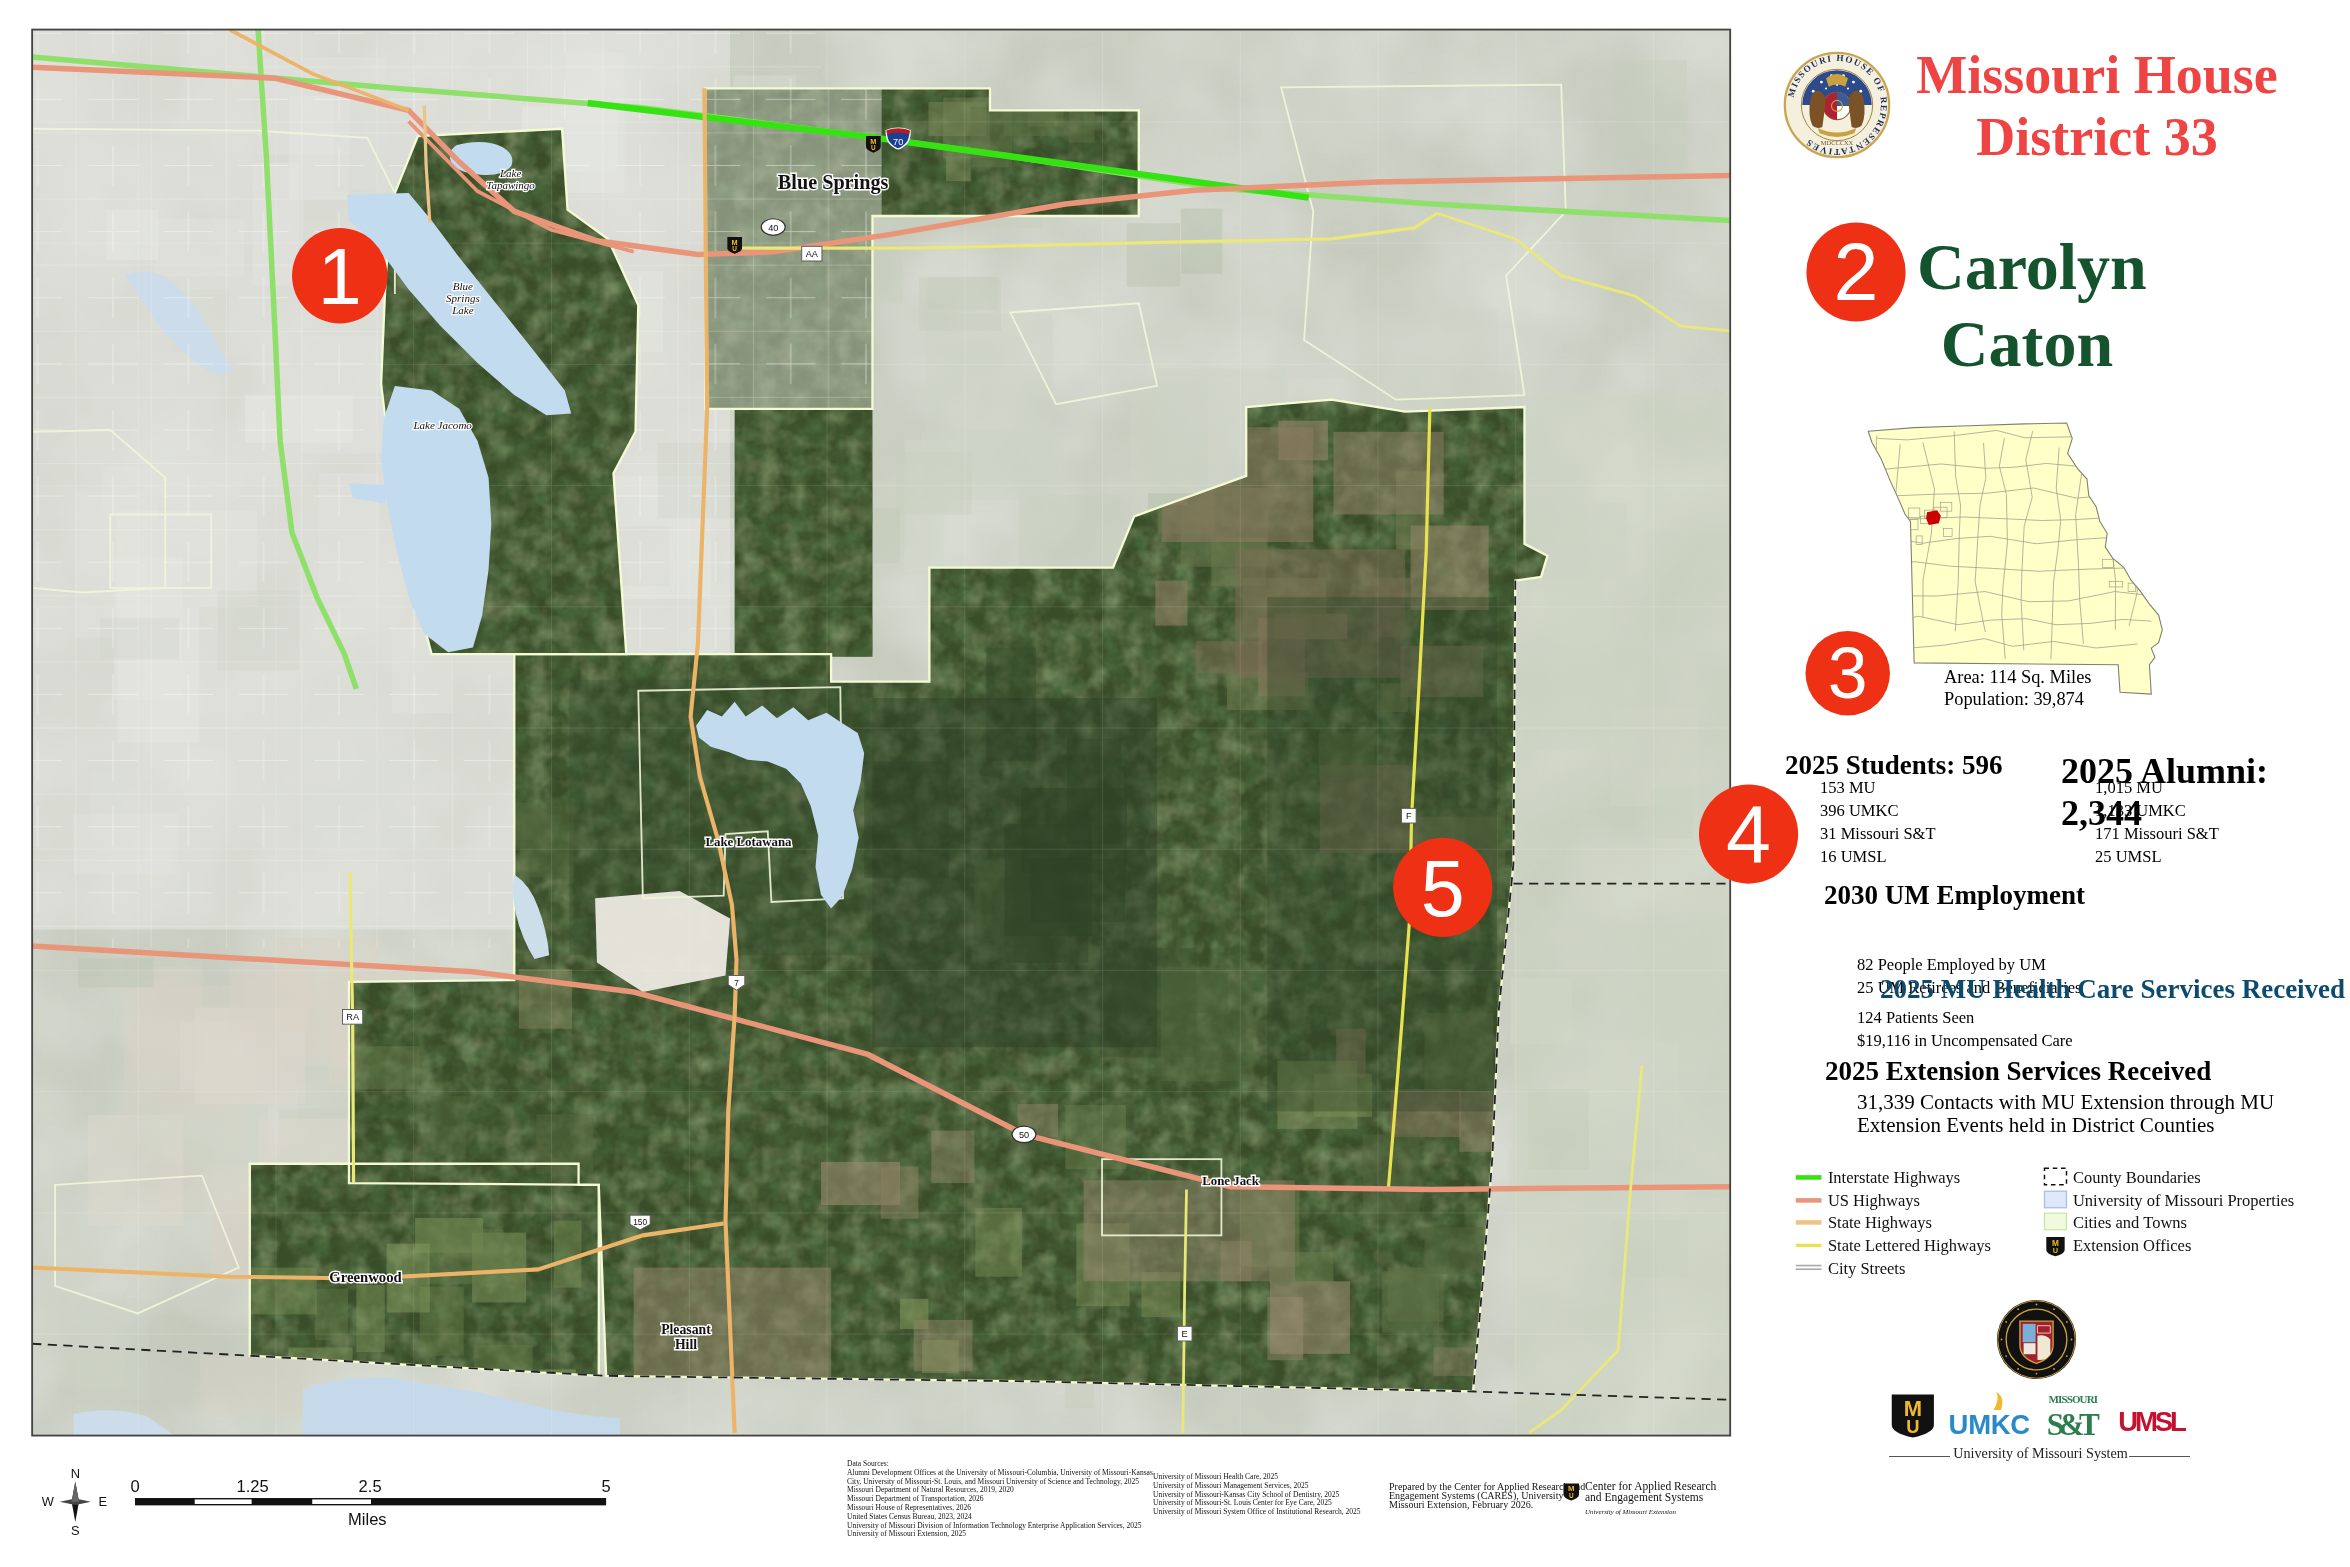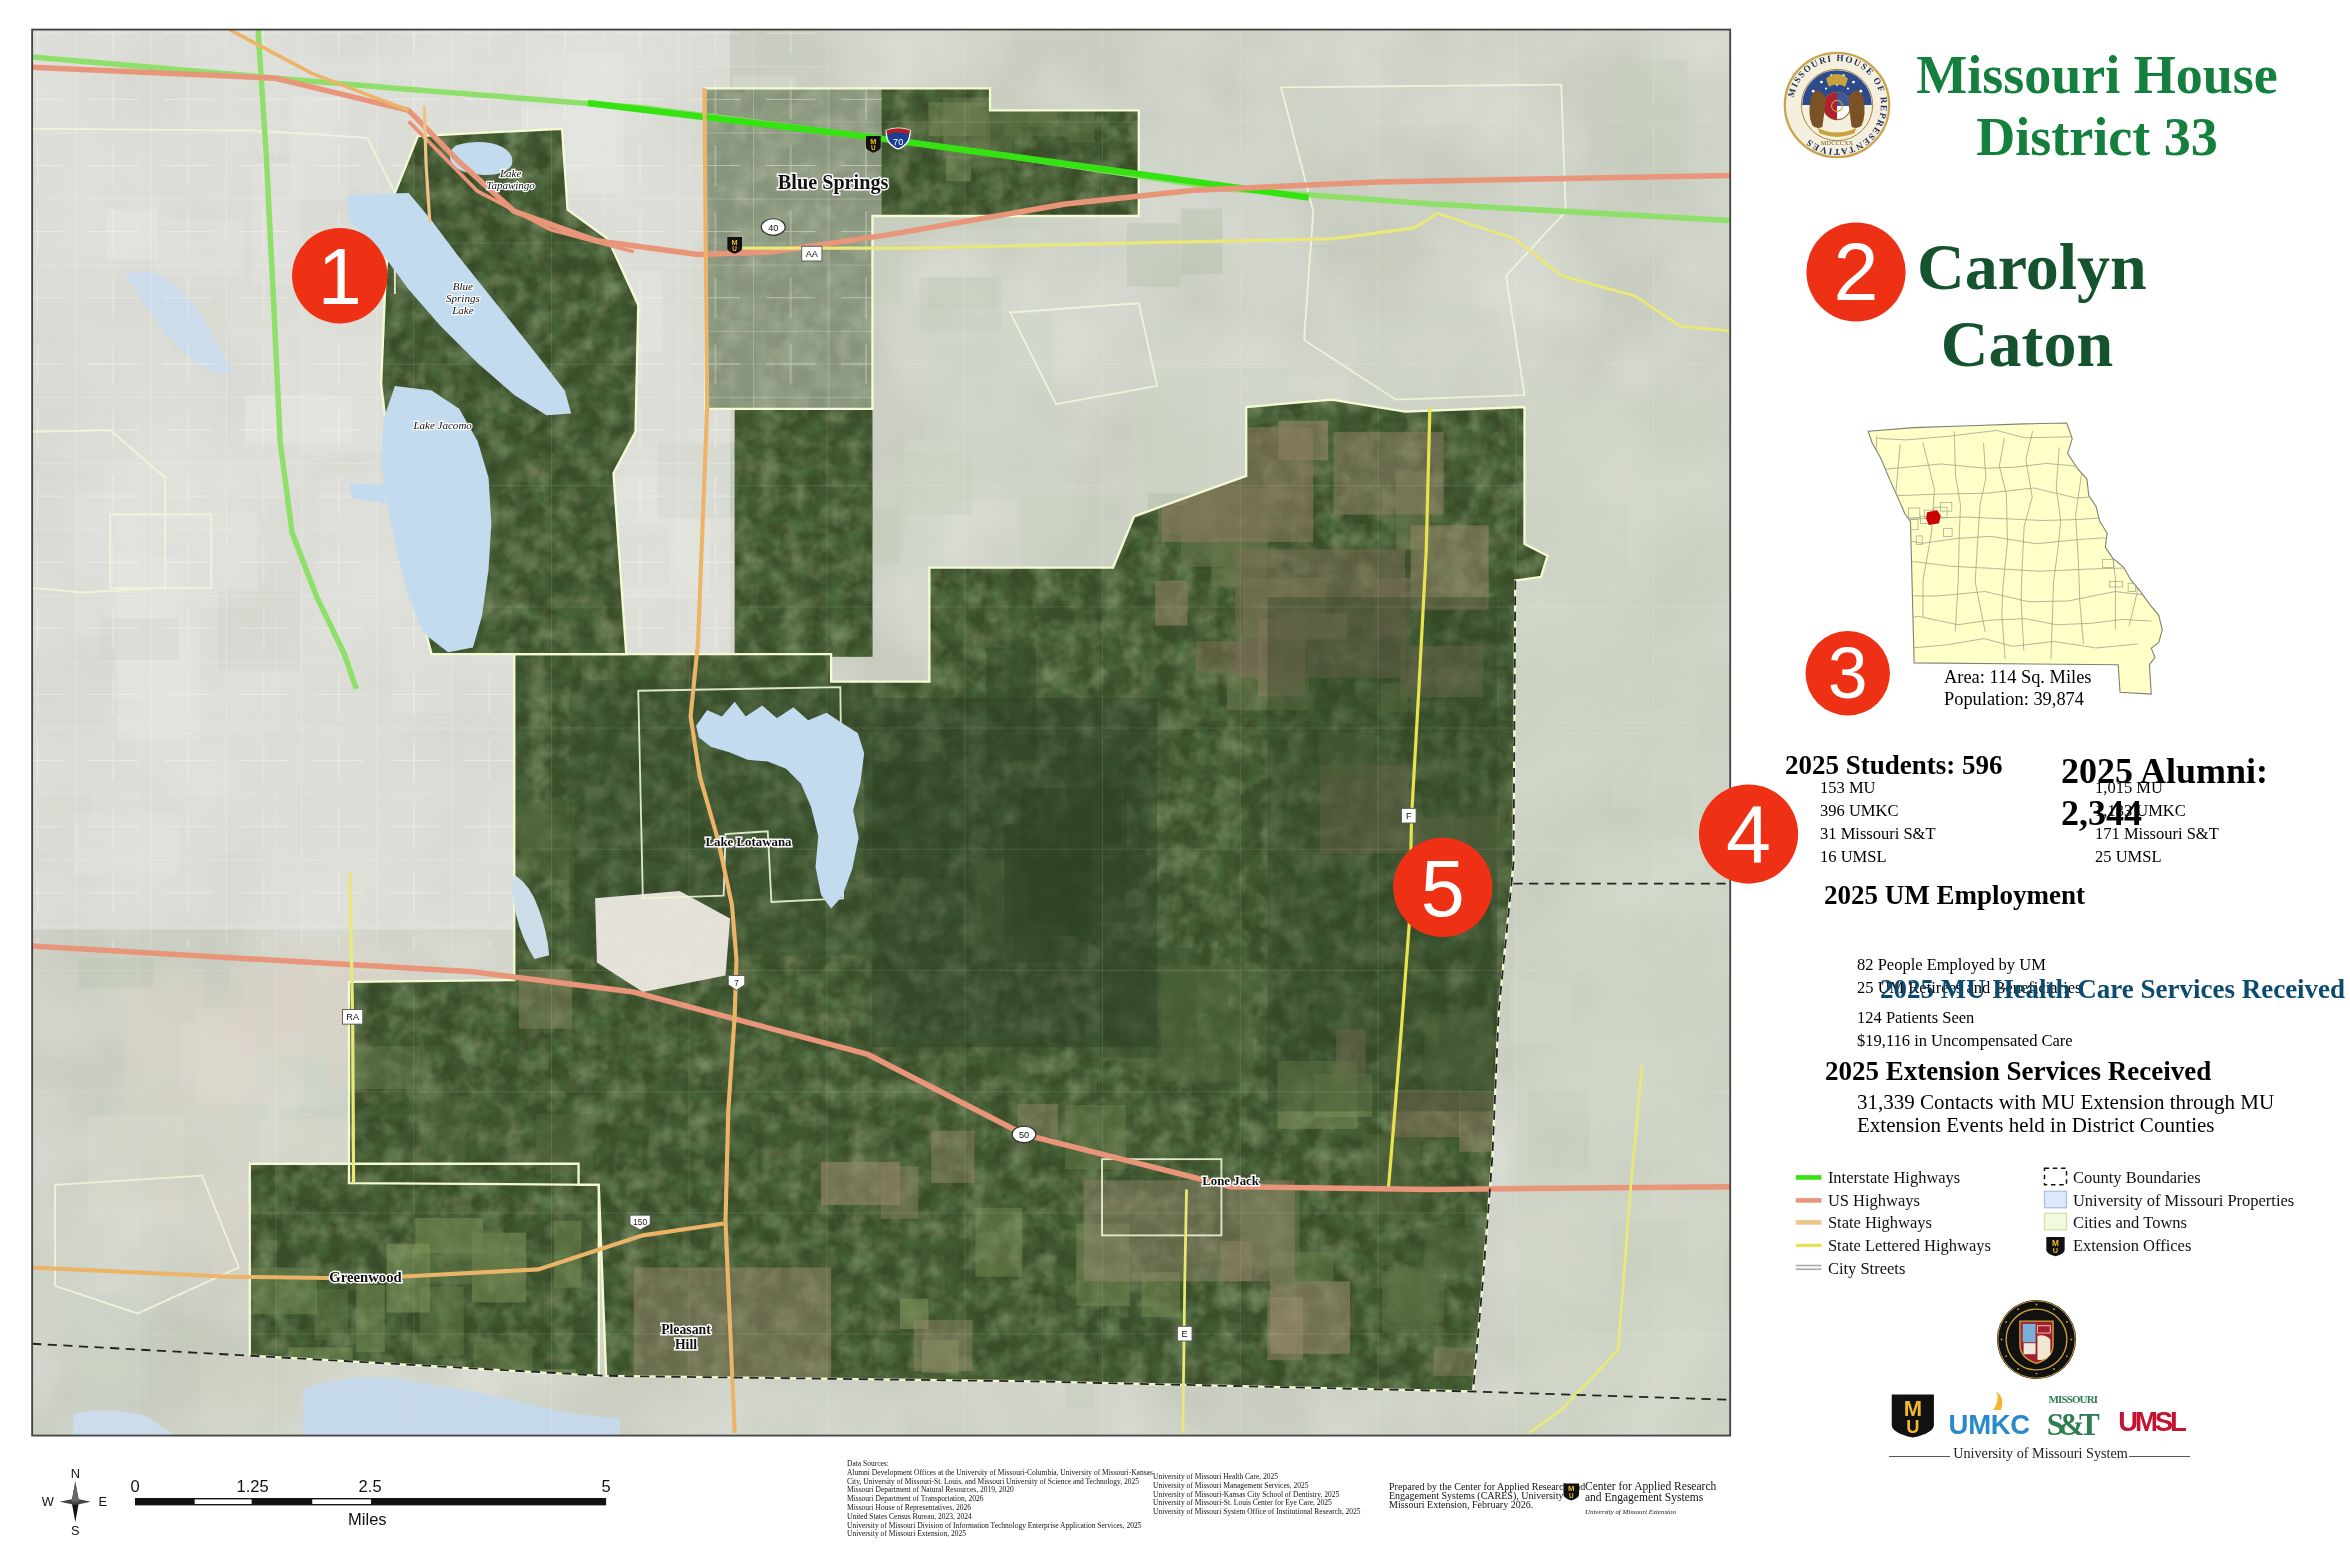--- a/index.html
+++ b/index.html
@@ -487,21 +487,21 @@
   <circle cx="59" cy="60" r="15" fill="#fff" stroke="#8a6a2a" stroke-width="1.2"></circle>
   <path d="M44,60 a15,15 0 0 1 15,-15 l0,30 a15,15 0 0 1 -15,-15 Z" fill="#b02030"></path>
   <path d="M59,45 a15,15 0 0 1 15,15 l-15,0 Z" fill="#3a5a9a"></path>
   <circle cx="59" cy="60" r="6" fill="none" stroke="#c8a23c" stroke-width="1.2"></circle>
   <path d="M30,52 q4,-12 12,-7 q6,4 4,16 l-3,22 q-7,3 -11,-2 q-5,-10 -2,-29 Z" fill="#7a5226"></path>
   <path d="M88,52 q-4,-12 -12,-7 q-6,4 -4,16 l3,22 q7,3 11,-2 q5,-10 2,-29 Z" fill="#7a5226"></path>
   <path d="M38,84 q21,10 42,0 l-2,6 q-19,8 -38,0 Z" fill="#c8a23c"></path>
   <text x="59" y="103" font-family="Liberation Serif" font-size="7" fill="#6a5a2a" text-anchor="middle">MDCCCXX</text>
 </svg>
 
-<div style="position:absolute;left:1895px;top:44px;width:404px;text-align:center;font-family:'Liberation Serif';font-weight:bold;font-size:54px;line-height:62px;color:#15803d;">Missouri House District 33</div>
+<div style="position:absolute;left:1895px;top:44px;width:404px;text-align:center;font-family:'Liberation Serif';font-weight:bold;font-size:54px;line-height:62px;color:#ef4444;">Missouri House District 33</div>
 
 <div style="position:absolute;left:1917px;top:228px;width:220px;text-align:center;font-family:'Liberation Serif';font-weight:bold;font-size:66px;line-height:77px;color:#14532d;">Carolyn Caton</div>
 
 <svg style="position:absolute;left:1859px;top:411px;" width="318" height="285" viewBox="0 0 346 310" xmlns="http://www.w3.org/2000/svg">
   <path d="M10,22 L60,18 L120,16 L180,14 L226,13 L232,30 L227,46 L238,63 L248,74 L250,92 L258,104 L262,120 L270,133 L268,148 L276,160 L288,170 L296,184 L306,196 L316,210 L326,222 L330,238 L326,252 L318,258 L322,268 L316,276 L318,308 L284,306 L282,276 L60,274 L56,120 L50,112 L44,98 L34,76 L24,52 L14,34 Z" fill="#ffffc8" stroke="#808070" stroke-width="1.2" id="mo-shape"></path>
   <clipPath id="moclip">
       <use href="#mo-shape"></use>
     </clipPath>
   <g clip-path="url(#moclip)">
       <polyline points="19.4,26.5 17.6,76.7 23.8,117.6 18.0,162.1 23.0,207.1 16.4,258.1" fill="none" stroke="#9a9a8a" stroke-width="0.8"></polyline>
@@ -549,21 +549,21 @@
 <div style="position:absolute;left:1944px;top:666px;font-family:'Liberation Serif';font-size:18.4px;line-height:22px;color:#000;">Area: 114 Sq. Miles<br>Population: 39,874</div>
 
 <div style="position:absolute;left:1785px;top:750px;font-family:'Liberation Serif';font-weight:bold;font-size:27px;color:#000;">2025 Students: 596</div>
 
 <div style="position:absolute;left:1820px;top:776px;font-family:Liberation Serif, serif;font-size:16.5px;line-height:23px;color:#000;">153 MU<br>396 UMKC<br>31 Missouri S&amp;T<br>16 UMSL</div>
 
 <div style="position:absolute;left:2061px;top:750px;font-family:'Liberation Serif';font-weight:bold;font-size:36px;color:#000;">2025 Alumni: 2,344</div>
 
 <div style="position:absolute;left:2095px;top:776px;font-family:'Liberation Serif';font-size:16.5px;line-height:23px;color:#000;">1,015 MU<br>1,133 UMKC<br>171 Missouri S&amp;T<br>25 UMSL</div>
 
-<div style="position:absolute;left:1824px;top:880px;font-family:'Liberation Serif';font-weight:bold;font-size:27px;color:#000;">2025 UM Employment</div>
+<div style="position:absolute;left:1824px;top:880px;font-family:'Liberation Serif';font-weight:bold;font-size:27px;color:#000;">2030 UM Employment</div>
 
 <div style="position:absolute;left:1857px;top:913px;font-family:'Liberation Serif';font-size:16.5px;line-height:23px;color:#000;margin-top:40px;">82 People Employed by UM<br>25 UM Retirees and Beneficiaries</div>
 
 <div style="position:absolute;left:1880px;top:974px;font-family:'Liberation Serif';font-weight:bold;font-size:27px;color:#0c4a6e;">2025 MU Health Care Services Received</div>
 
 <div style="position:absolute;left:1857px;top:1006px;font-family:'Liberation Serif';font-size:16.5px;line-height:23px;color:#000;">124 Patients Seen<br>$19,116 in Uncompensated Care</div>
 
 <div style="position:absolute;left:1825px;top:1056px;font-family:'Liberation Serif';font-weight:bold;font-size:27px;color:#000;">2025 Extension Services Received</div>
 
 <div style="position:absolute;left:1857px;top:1091px;font-family:'Liberation Serif';font-size:21px;line-height:23px;color:#000;">31,339 Contacts with MU Extension through MU<br>Extension Events held in District Counties</div>

